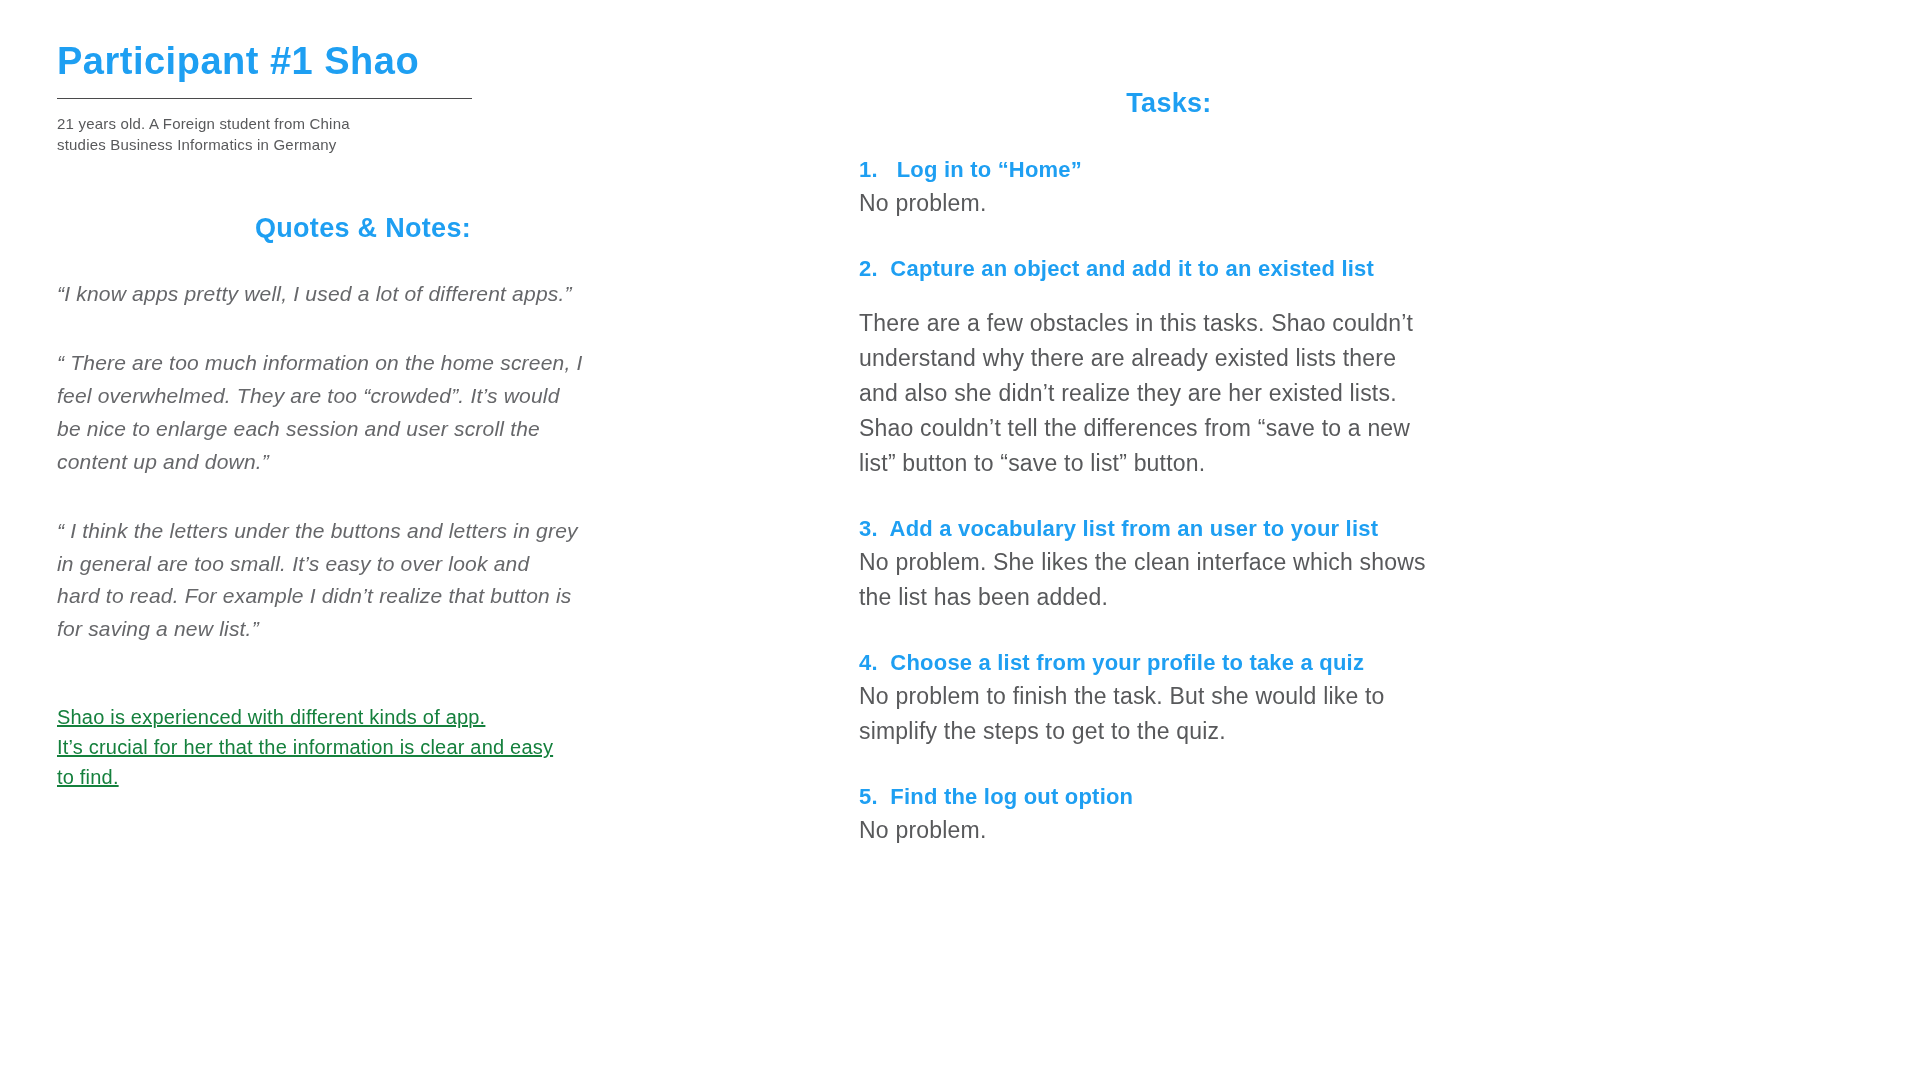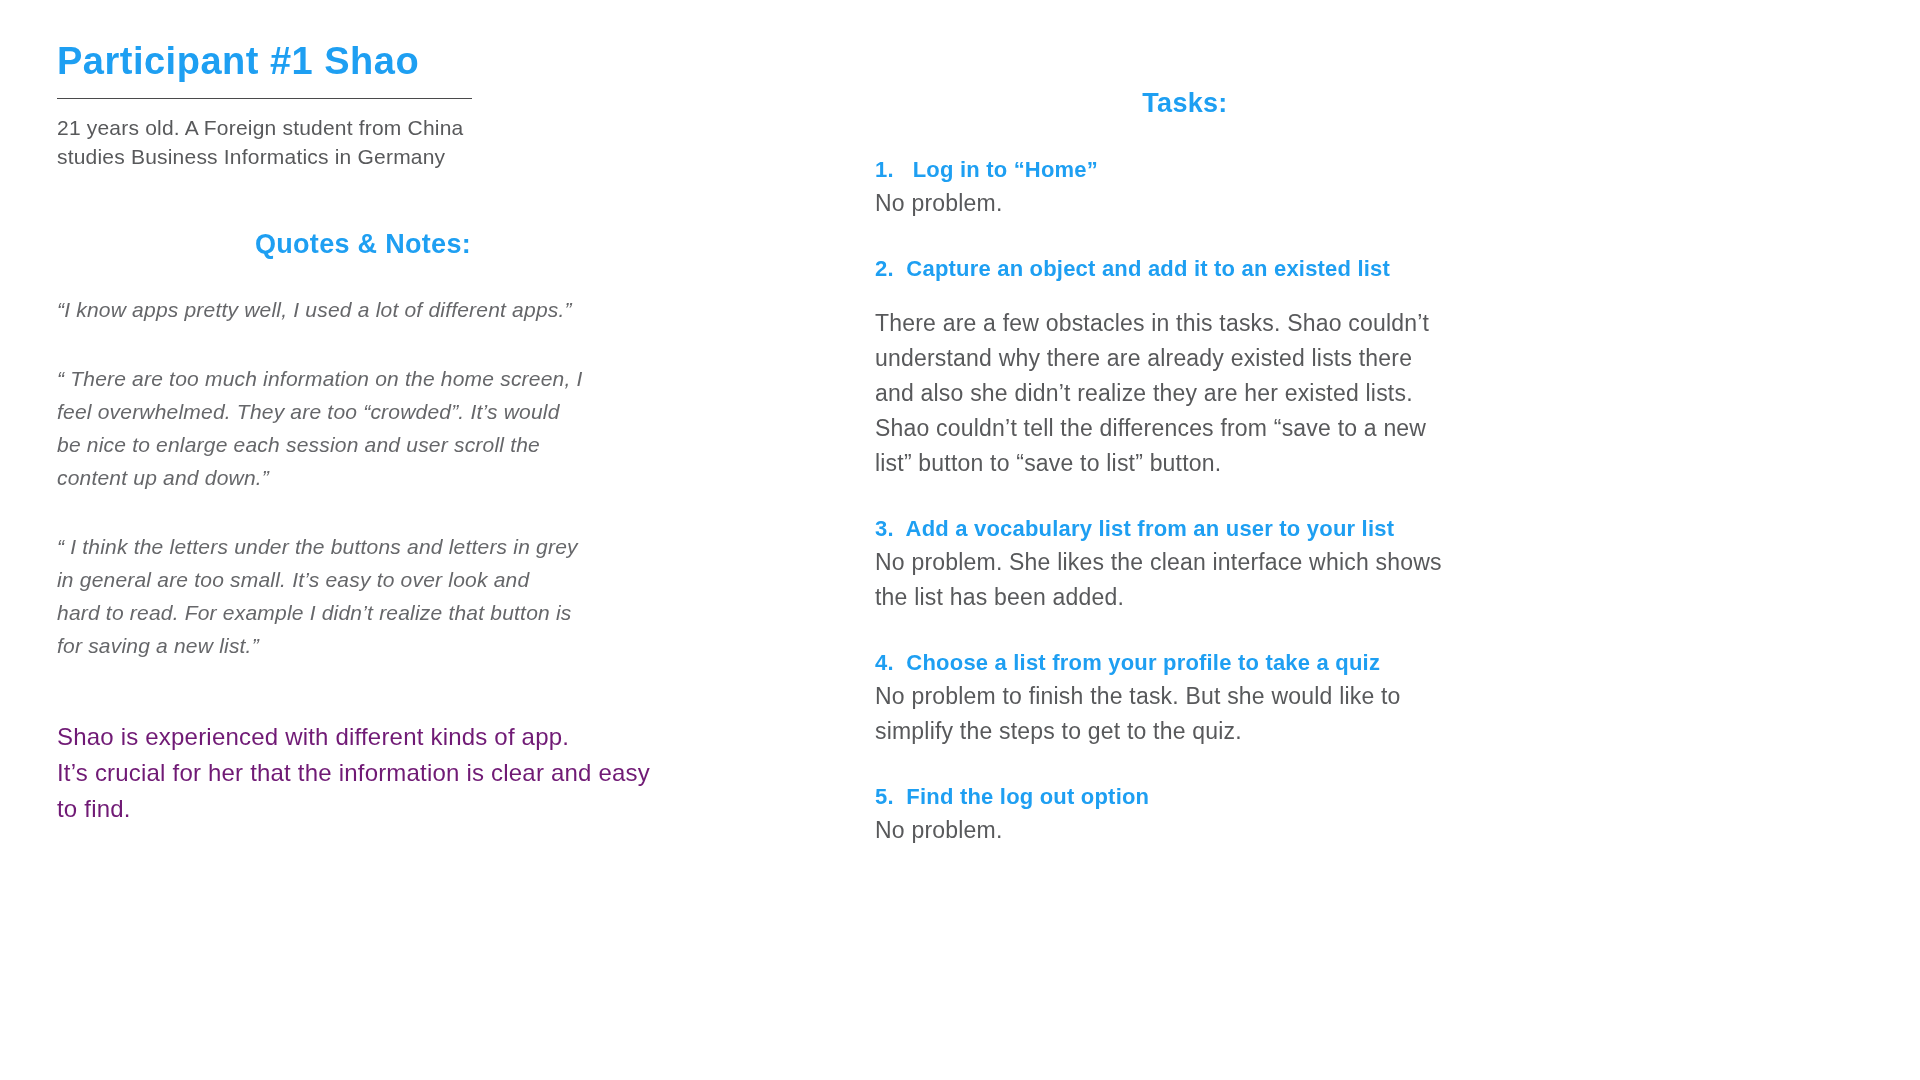--- a/index.html
+++ b/index.html
@@ -9,41 +9,40 @@
     width: 1920px;
     height: 1080px;
     overflow: hidden;
     font-family: "Liberation Sans", sans-serif;
     color: #58595B;
   }
   .page {
     display: flex;
     box-sizing: border-box;
     padding: 40px 16px 0 57px;
-    gap: 16px;
   }
   .left-col { width: 672px; flex: 0 0 672px; }
   .right-col { width: 920px; flex: 0 0 920px; margin-left: 130px; padding-top: 48px; }
 
   .participant-title {
     color: #1E9FF2;
     font-size: 38px;
     font-weight: 600;
     letter-spacing: 0.5px;
     margin: 0 0 14px 0;
     line-height: 1.15;
   }
   .title-rule {
     border: none;
     border-top: 1.5px solid #4A4A4B;
     width: 415px;
     margin: 0 0 14px 0;
   }
   .participant-subtitle {
-    font-size: 21px;
+    font-size: 15px;
     line-height: 1.4;
     color: #58595B;
     margin: 0 0 58px 0;
     white-space: pre-line;
     letter-spacing: 0.2px;
   }
   .section-heading {
     color: #1E9FF2;
     font-size: 27px;
     font-weight: 600;
@@ -54,26 +53,27 @@
   .quote {
     font-style: italic;
     color: #66676A;
     font-size: 21px;
     line-height: 1.57;
     margin: 0 0 36px 0;
     white-space: pre-line;
     letter-spacing: 0.2px;
   }
   .summary {
-    color: #701a75;
-    font-size: 24px;
+    color: #15803d;
+    font-size: 20px;
     line-height: 1.5;
     margin: 56px 0 0 0;
     white-space: pre-line;
     letter-spacing: 0.2px;
+    text-decoration: underline;
   }
   .tasks-heading-wrap { width: 620px; text-align: center; margin-bottom: 12px; }
   .task { margin-bottom: 31px; }
   .task-title {
     color: #1E9FF2;
     font-size: 22px;
     font-weight: 600;
     letter-spacing: 0.2px;
     line-height: 1.5;
     margin: 0;

